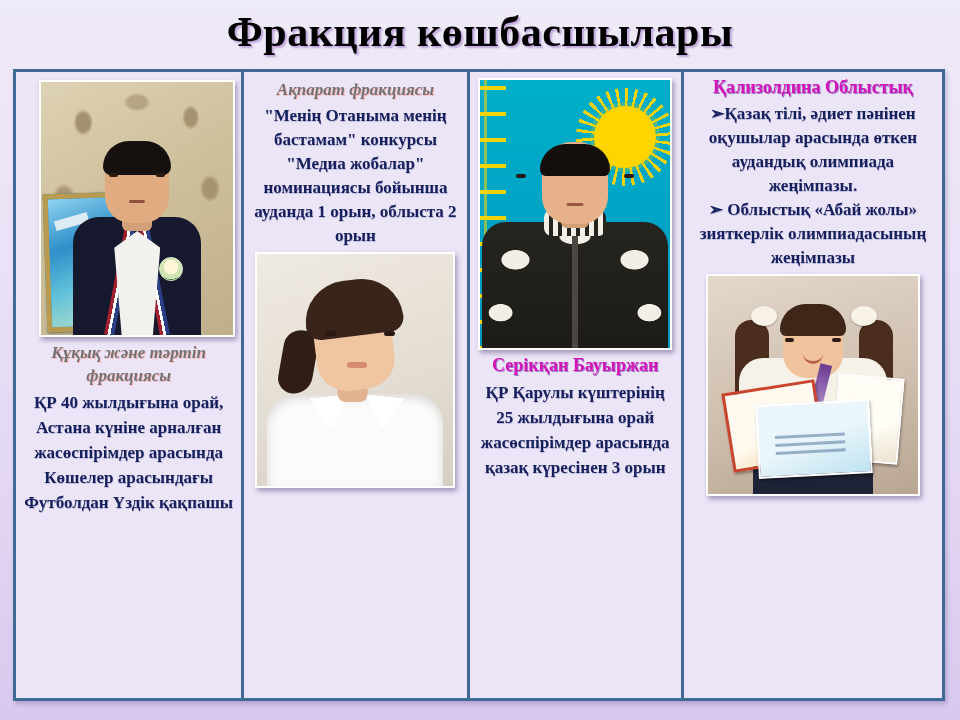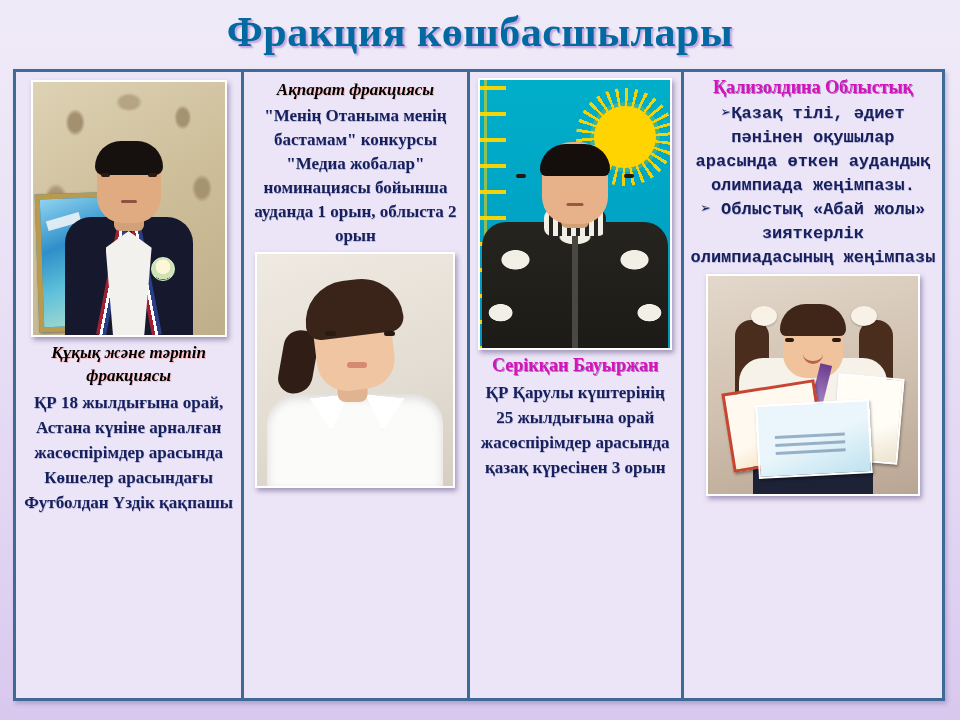--- a/index.html
+++ b/index.html
@@ -12,21 +12,21 @@
   }
 
   
   .slide-title{
     position:absolute;left:0;top:4px;width:960px;
     text-align:center;
     font-family:"Liberation Serif","DejaVu Serif",serif;
     font-weight:bold;font-style:normal;
     font-size:42px;line-height:56px;
     letter-spacing:.5px;
-    color:#0369a1;
+    color:#000000;
     text-shadow:1px 1px 0 #c9a9e4, 2px 2px 2px rgba(90,40,140,.35);
     white-space:nowrap;
   }
 
   
   .frame{
     position:absolute;left:13px;top:69px;
     width:932px;height:632px;
     border:3px solid #3f6a96;
     box-sizing:border-box;
@@ -36,28 +36,28 @@
   }
   .col{
     position:relative;
     box-sizing:border-box;
     background:#ece5f7;
     padding:4px 6px 6px 6px;
     overflow:hidden;
     display:flex;flex-direction:column;align-items:center;
   }
   .col + .col{border-left:3px solid #3f6a96;}
-  .c1{width:226px;}
+  .c1{width:226px;align-items:flex-end;}
   .c2{width:226px;}
   .c3{width:215px;}
   .c4{width:262px;}
 
   
   .fraction-name{
-    color:#000000;
+    color:#737373;
     font-style:italic;font-weight:bold;
     font-size:17px;line-height:23px;
     text-align:center;
     text-shadow:1px 1px 0 rgba(255,170,170,.75);
     margin:2px 0 0 0;
   }
   .person-name{
     color:#d414b8;
     font-weight:bold;font-size:18px;line-height:23px;
     text-align:center;
@@ -65,21 +65,21 @@
     margin:0;
   }
   .body-text{
     color:#16205c;
     font-weight:bold;font-size:17px;line-height:25px;
     text-align:center;
     margin:3px 0 0 0;
     text-shadow:.5px .5px 0 rgba(150,150,200,.55);
   }
   .body-text.tight{line-height:24px;}
-  .bullet-line{display:block;font-family:Liberation Mono, monospace;}
+  .bullet-line{display:block;}
 
   
   .photo{
     position:relative;overflow:hidden;
     border:2px solid #ffffff;
     box-shadow:2px 3px 5px rgba(70,50,110,.45);
     background:#cbbfae;
     flex:0 0 auto;
   }
   .p1{width:192px;height:253px;margin:4px 0 2px 0;}
@@ -278,21 +278,21 @@
         <div class="badge"></div>
         <div class="neck"></div>
         <div class="head"></div>
         <div class="hair"></div>
         <div class="eyeL"></div>
           <div class="eyeR"></div>
         <div class="mouth"></div>
       </div>
     </div>
     <div class="fraction-name">Құқық және тәртіп фракциясы</div>
-    <div class="body-text">ҚР 18 жылдығына орай, Астана күніне арналған жасөспірімдер арасында  Көшелер арасындағы Футболдан Үздік қақпашы</div>
+    <div class="body-text">ҚР 40 жылдығына орай, Астана күніне арналған жасөспірімдер арасында  Көшелер арасындағы Футболдан Үздік қақпашы</div>
   </div>
 
   <div class="col c2">
     <div class="fraction-name">Ақпарат фракциясы</div>
     <div class="body-text tight">"Менің Отаныма менің бастамам" конкурсы "Медиа жобалар" номинациясы бойынша ауданда 1 орын, облыста 2 орын</div>
     <div class="photo p2">
       <div class="wall-plain"></div>
       <div class="girl2">
         <div class="blouse"></div>
         <div class="collarL"></div>

